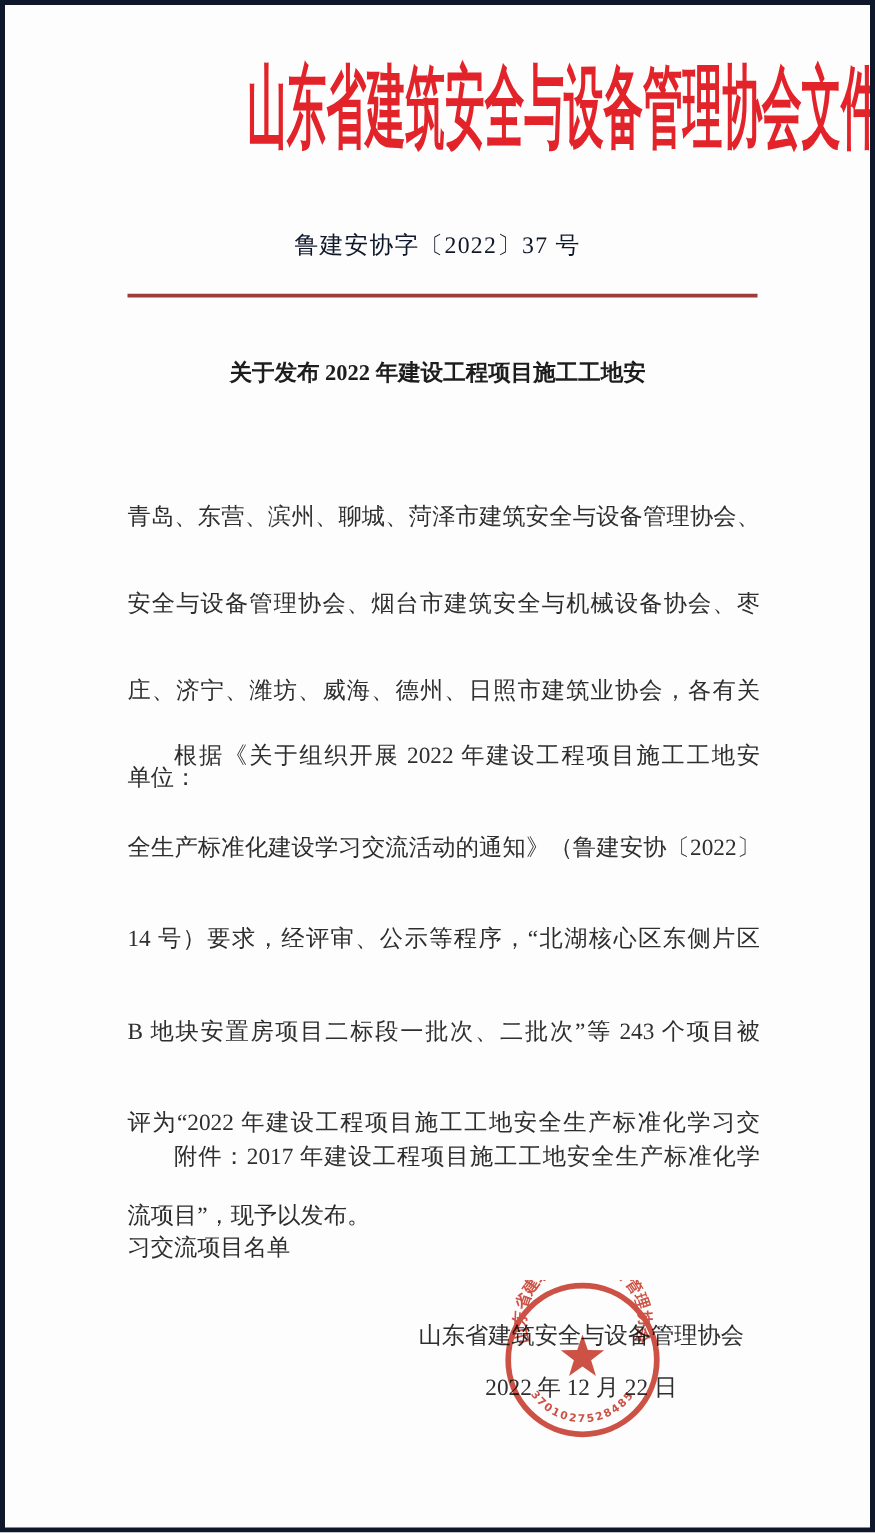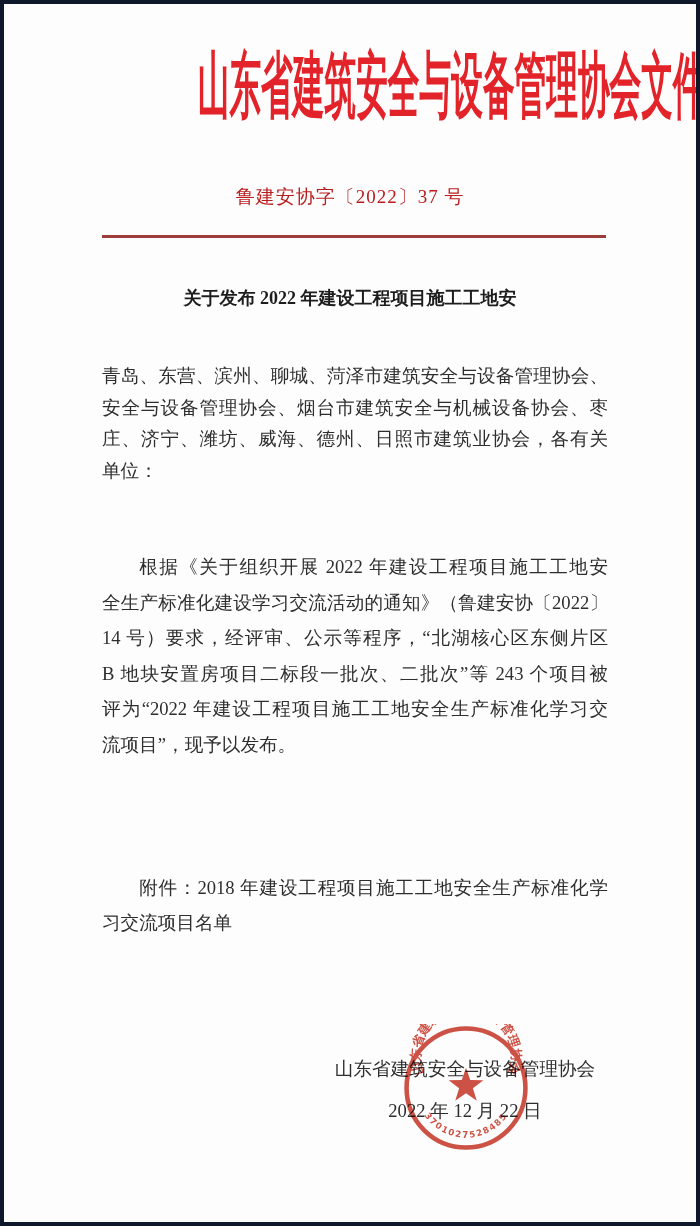--- a/index.html
+++ b/index.html
@@ -17,21 +17,21 @@
   .banner{
     position:absolute;top:36px;left:0;width:100%;height:92px;
     line-height:92px;text-align:center;
     font-size:72px;font-weight:700;color:#e2232a;
     white-space:nowrap;
     transform:scaleX(0.44);transform-origin:50% 50%;
   }
   
   .doc-number{
     position:absolute;top:180px;left:0;width:100%;
-    text-align:center;font-size:19px;line-height:26px;color:#b91c1c;
+    text-align:center;font-size:19px;line-height:26px;color:#0f172a;
     letter-spacing:1px;
   }
   
   .red-rule{
     position:absolute;top:231px;left:98px;width:504px;height:3px;
     background:#9e3c3a;
   }
   
   .title{
     position:absolute;top:246px;left:0;width:100%;
@@ -40,20 +40,21 @@
     margin-top:28px;
   }
   
   .textblock{
     position:absolute;left:98px;width:506px;
     font-size:18.6px;color:#2e2e2e;
   }
   .tline{
     text-align:justify;
     text-align-last:justify;
+    margin-top:38px;
   }
   .tline:last-child{text-align-last:left;}
   .indent .tline:first-child{text-indent:2em;}
   #recipients{top:356px;line-height:31.5px;}
   #main-para{top:545px;line-height:35.5px;}
   #attachment{top:866px;line-height:35px;}
   
   .signature{
     position:absolute;top:1044px;left:311px;width:300px;
     text-align:center;font-size:18.6px;line-height:42px;color:#2e2e2e;
@@ -90,21 +91,21 @@
   <div class="textblock indent" id="main-para">
       <div class="tline">根据《关于组织开展 2022 年建设工程项目施工工地安</div>
       <div class="tline">全生产标准化建设学习交流活动的通知》（鲁建安协〔2022〕</div>
       <div class="tline">14 号）要求，经评审、公示等程序，“北湖核心区东侧片区</div>
       <div class="tline">B 地块安置房项目二标段一批次、二批次”等 243 个项目被</div>
       <div class="tline">评为“2022 年建设工程项目施工工地安全生产标准化学习交</div>
       <div class="tline">流项目”，现予以发布。</div>
     </div>
 
   <div class="textblock indent" id="attachment">
-      <div class="tline">附件：2018 年建设工程项目施工工地安全生产标准化学</div>
+      <div class="tline">附件：2017 年建设工程项目施工工地安全生产标准化学</div>
       <div class="tline">习交流项目名单</div>
     </div>
 
   <div class="signature">
     <div>山东省建筑安全与设备管理协会</div>
     <div>2022 年 12 月 22 日</div>
   </div>
 
   <div class="seal">
     <svg viewBox="0 0 126 126" xmlns="http://www.w3.org/2000/svg">

